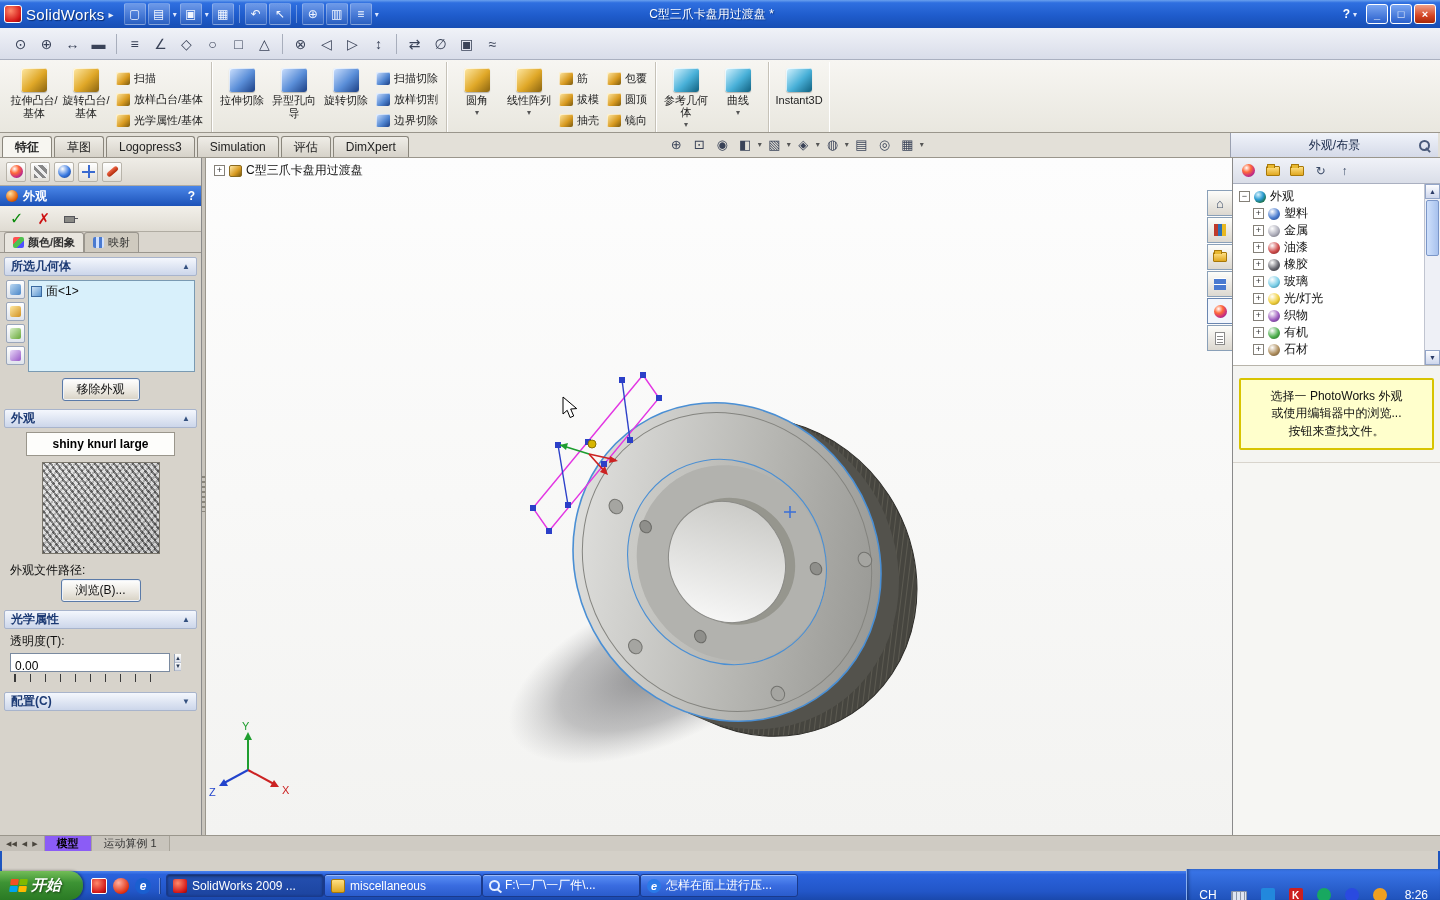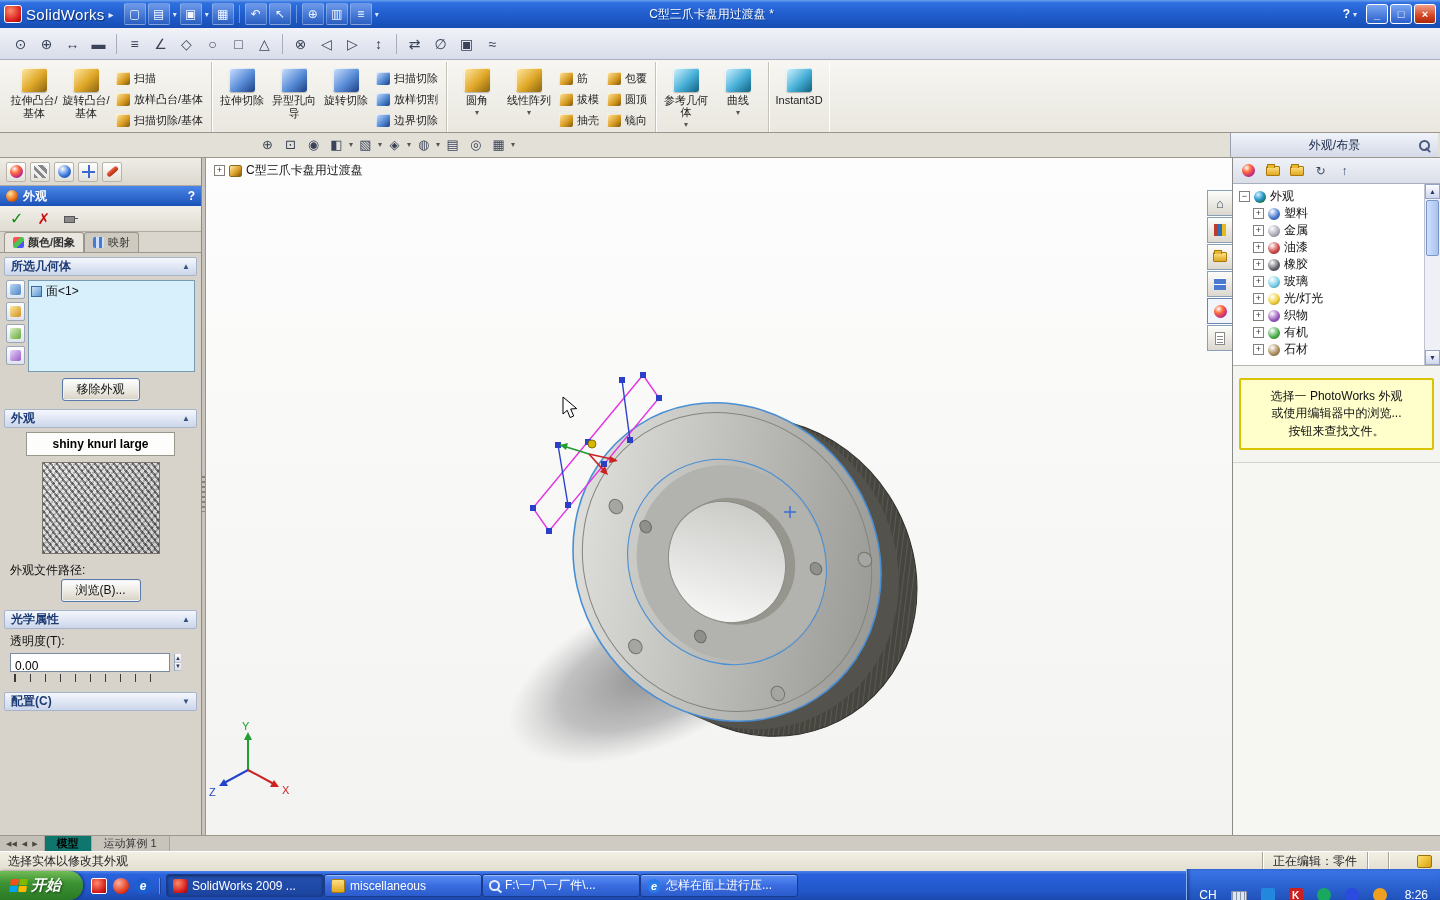--- a/index.html
+++ b/index.html
@@ -155,21 +155,21 @@
 .sc-thumb{height:56px;margin:1px;background:linear-gradient(90deg,#cfe0fb,#a8c2ee);border:1px solid #7a96c8;border-radius:2px}
 .sc-track{flex:1}
 .rp-note{margin:12px 6px;border:2px solid #d8c400;background:#ffffcc;border-radius:2px;padding:8px 4px;text-align:center;font-size:12px;color:#101010;line-height:1.45}
 .rp-rest{flex:1;background:#f6f6f3;border-top:1px solid #d8d4cc}
 
 
 .modeltabs{position:absolute;left:0;right:0;bottom:49px;height:16px;background:#cfcbc3;border-top:1px solid #9a968c;display:flex;align-items:stretch;font-size:11px}
 .mt-nav{display:flex;align-items:center;gap:1px;padding:0 4px;background:#c4c0b8;border-right:1px solid #a8a49a}
 .mt-nav span{font-size:7px;color:#4a463e;padding:0 2px}
 .mt-tab{display:flex;align-items:center;padding:0 12px;border-right:1px solid #a8a49a;background:#c8c4bc;color:#333}
-.mt-tab.active{background:#0f766e;font-weight:bold;color:#000}
+.mt-tab.active{background:#8b5cf6;font-weight:bold;color:#000}
 
 
 .statusbar{position:absolute;left:0;right:0;bottom:29px;height:20px;background:linear-gradient(180deg,#f2efe4,#e2ded0);border-top:1px solid #fff;display:flex;align-items:center;font-size:12px;color:#222}
 .sb-msg{padding:0 8px;flex:1}
 .sb-cell{height:100%;display:flex;align-items:center;padding:0 10px;border-left:1px solid #a8a49a;box-shadow:inset 1px 0 0 #fff}
 .sb-tag{width:15px;height:13px;background:linear-gradient(135deg,#ffe36a,#d8a010);border:1px solid #9a7408;border-radius:2px;margin:0 8px}
 
 
 .taskbar{position:absolute;left:0;right:0;bottom:0;height:29px;background:linear-gradient(180deg,#4a82ee 0%,#2a62dc 12%,#2256c8 70%,#1a48ac 100%);display:flex;align-items:center}
 .start-btn{height:29px;display:flex;align-items:center;gap:4px;padding:0 22px 0 10px;background:linear-gradient(180deg,#73bd57 0%,#3d9334 40%,#2a7a24 100%);border-radius:0 14px 14px 0;box-shadow:1px 0 3px rgba(0,0,0,.5);color:#fff;font-size:15px;font-weight:bold;font-style:italic;text-shadow:1px 1px 2px #1a4a14}
@@ -273,21 +273,21 @@
         <div class="rb-small">
             <span class="rb-sico"></span>
             <span>扫描</span>
           </div>
         <div class="rb-small">
             <span class="rb-sico"></span>
             <span>放样凸台/基体</span>
           </div>
         <div class="rb-small">
             <span class="rb-sico"></span>
-            <span>扫描切除/基体</span>
+            <span>光学属性/基体</span>
           </div>
       </div>
     </div>
     <div class="rb-group">
       <div class="rb-large">
         <span class="rb-ico cut"></span>
         <span class="rb-lbl">拉伸切除</span>
       </div>
       <div class="rb-large">
         <span class="rb-ico cut"></span>
@@ -366,20 +366,28 @@
     </div>
     <div class="rb-group" style="border-right:none">
       <div class="rb-large">
         <span class="rb-ico ref"></span>
         <span class="rb-lbl">Instant3D</span>
       </div>
     </div>
   </div>
 
   <div class="tabrow">
+    <div class="ctabs">
+      <div class="ctab active">特征</div>
+      <div class="ctab">草图</div>
+      <div class="ctab">Logopress3</div>
+      <div class="ctab">Simulation</div>
+      <div class="ctab">评估</div>
+      <div class="ctab">DimXpert</div>
+    </div>
     <div class="viewbar">
       <span class="vb-ico">⊕</span>
       <span class="vb-ico">⊡</span>
       <span class="vb-ico">◉</span>
       <span class="vb-ico">◧</span>
       <span class="vb-dd">▾</span>
       <span class="vb-ico">▧</span>
       <span class="vb-dd">▾</span>
       <span class="vb-ico">◈</span>
       <span class="vb-dd">▾</span>
@@ -704,27 +712,20 @@
   <div class="modeltabs">
     <div class="mt-nav">
       <span>◀◀</span>
       <span>◀</span>
       <span>▶</span>
     </div>
     <div class="mt-tab active">模型</div>
     <div class="mt-tab">运动算例 1</div>
   </div>
 
-  <div class="statusbar">
-    <span class="sb-msg">选择实体以修改其外观</span>
-    <span class="sb-cell">正在编辑：零件</span>
-    <span class="sb-cell" style="width:18px"></span>
-    <span class="sb-cell" style="width:18px"></span>
-    <span class="sb-tag"></span>
-  </div>
 
   <div class="taskbar">
     <div class="start-btn">
       <span class="winflag">
           <i class="wf-r"></i>
           <i class="wf-g"></i>
           <i class="wf-b"></i>
           <i class="wf-y"></i>
         </span>
       <span>开始</span>

